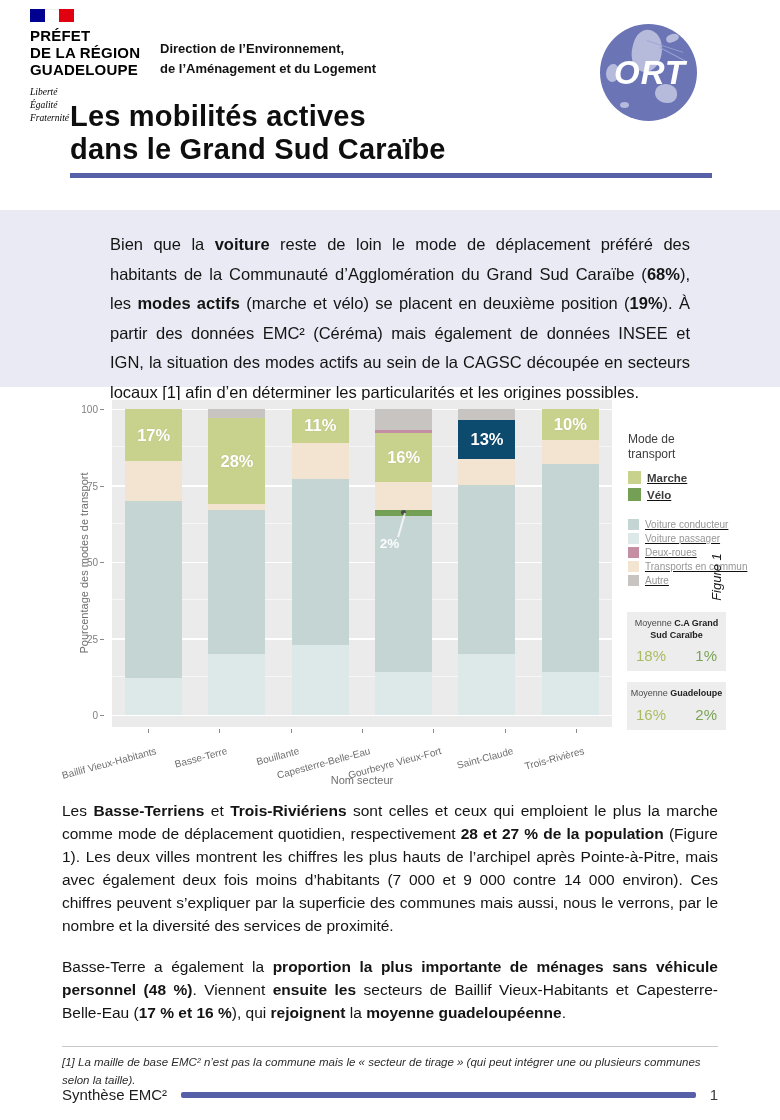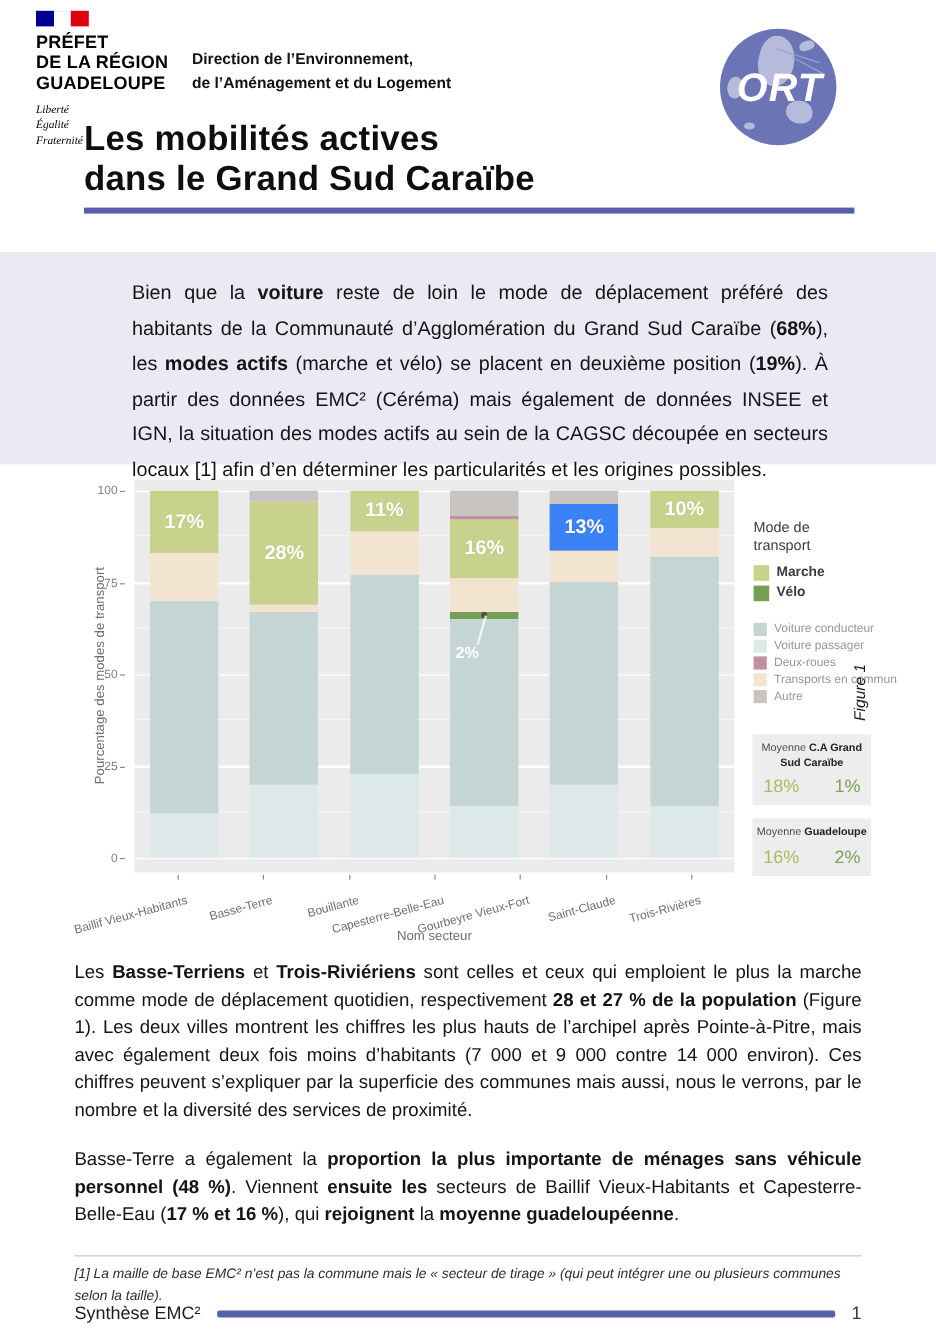--- a/index.html
+++ b/index.html
@@ -55,21 +55,21 @@
   .ytick-dash { position:absolute; right:2px; width:4px; height:1px; background:#8a8a8a; }
   .ytitle { position:absolute; left:84px; top:173px; transform:translate(-50%,-50%) rotate(-90deg); white-space:nowrap; font-size:11px; color:#6f6f6f; }
   .xlabels { position:absolute; left:112px; top:349px; width:500px; height:50px; }
   .xtick-dash { position:absolute; top:-10px; width:1px; height:4px; background:#8a8a8a; }
   .xlabel { position:absolute; top:6px; width:160px; text-align:right; font-size:10px; color:#6f6f6f; transform:rotate(-15deg); transform-origin:100% 50%; }
   .xtitle { position:absolute; left:112px; top:384px; width:500px; text-align:center; font-size:11px; color:#6f6f6f; }
 
   .legend { position:absolute; left:628px; top:42px; width:120px; }
   .leg-title { font-size:12px; color:#3c3c3c; line-height:1.25; width:90px; }
   .leg-group { margin-top:9px; }
-  .leg-row { display:flex; align-items:flex-start; margin-bottom:4px; }
+  .leg-row { display:flex; align-items:flex-end; margin-bottom:4px;text-decoration:underline; }
   .leg-swatch { width:13px; height:13px; margin-right:6px; flex:none; }
   .leg-row.bold .leg-label { font-size:11.5px; font-weight:bold; color:#3c3c3c; }
   .leg-group.muted { margin-top:18px; }
   .leg-group.muted .leg-swatch { width:11px; height:11px; }
   .leg-group.muted .leg-row { margin-bottom:3px; }
   .leg-group.muted .leg-label { font-size:10px; color:#979797; }
 
   .figure-label { position:absolute; left:716px; top:187px; transform:translate(-50%,-50%) rotate(-90deg); white-space:nowrap; font-style:italic; font-size:13px; color:#1a1a1a; }
 
   .panel { position:absolute; left:627px; width:99px; background:#ededed; padding:6px 3px 7px; }
@@ -204,21 +204,21 @@
               <div class="seg" style="height: 2%; background: rgb(115, 160, 85);">
                 <div class="anno-dot"></div>
                 <div class="anno-line"></div>
                 <div class="anno-label">2%</div>
               </div>
               <div class="seg" style="height: 51%; background: rgb(196, 213, 212);"></div>
               <div class="seg" style="height: 14%; background: rgb(221, 233, 232);"></div>
             </div>
             <div class="bar">
               <div class="seg" style="height: 3.5%; background: rgb(199, 196, 194);"></div>
-              <div class="seg" style="height: 13%; background: #3b82f6;">
+              <div class="seg" style="height: 13%; background: #0c4a6e;">
                 <span class="seg-label">13%</span>
               </div>
               <div class="seg" style="height: 8.5%; background: rgb(243, 228, 209);"></div>
               <div class="seg" style="height: 55%; background: rgb(196, 213, 212);"></div>
               <div class="seg" style="height: 20%; background: rgb(221, 233, 232);"></div>
             </div>
             <div class="bar">
               <div class="seg" style="height: 10%; background: rgb(200, 210, 140);">
                 <span class="seg-label">10%</span>
               </div>

